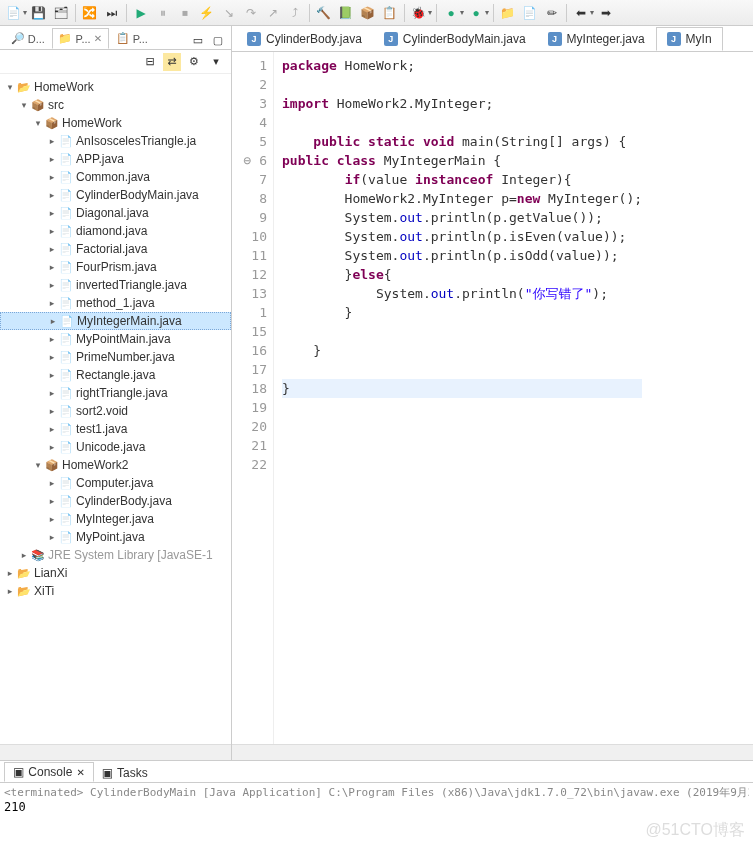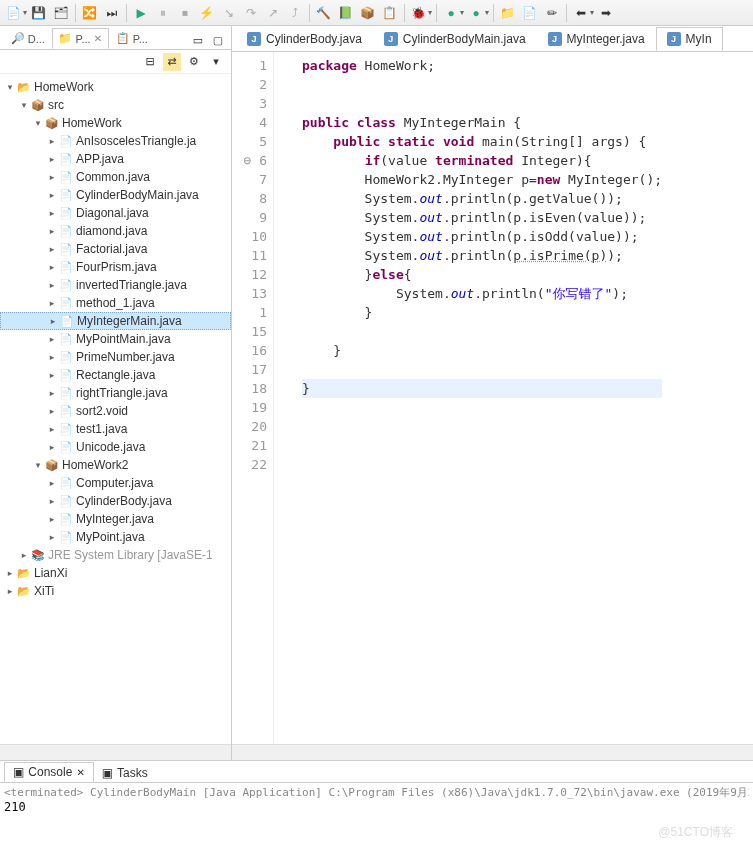--- a/index.html
+++ b/index.html
@@ -27,34 +27,34 @@
 .i0{padding-left:4px}.i1{padding-left:18px}.i2{padding-left:32px}.i3{padding-left:46px}
 .editor { flex: 1; display: flex; flex-direction: column; }
 .edtabs { height: 26px; display: flex; align-items: flex-end; border-bottom: 1px solid #ccc; padding-left: 4px; overflow: hidden; }
 .edtab { padding: 4px 10px; font-size: 12px; color: #333; border: 1px solid transparent; display: flex; align-items: center; gap: 5px; cursor: pointer; }
 .edtab.active { background: #fff; border: 1px solid #ccc; border-bottom: 1px solid #fff; }
 .jicon { width: 14px; height: 14px; background: #5b8fc7; color: #fff; font-size: 9px; font-weight: bold; display: flex; align-items: center; justify-content: center; border-radius: 2px; }
 .code { flex: 1; display: flex; font-family: Consolas, monospace; font-size: 13px; background: #fff; overflow: auto; }
 .gutter { width: 42px; text-align: right; color: #999; padding: 4px 6px 4px 0; user-select: none; background: #fff; border-right: 1px solid #eee; }
 .gutter div { height: 19px; line-height: 19px; position: relative; }
 .src { padding: 4px 0 4px 8px; }
-.src div { height: 19px; line-height: 19px; white-space: pre; margin-left: 20px; }
+.src div { height: 19px; line-height: 19px; white-space: pre; }
 .hl { background: #e8f2fe; }
 .kw { color: #7f0055; font-weight: bold; }
 .str { color: #2a00ff; }
-.fld { color: #0000c0; font-style: italic; }
+.fld { color: #0000c0; }
 .mwarn { text-decoration: underline dotted #c09800; }
 .bottom { border-top: 1px solid #ccc; }
 .btabs { height: 22px; display: flex; align-items: flex-end; padding-left: 4px; border-bottom: 1px solid #ccc; }
 .btab { padding: 2px 8px; font-size: 12px; display: flex; align-items: center; gap: 4px; cursor: pointer; }
 .btab.active { background: #fff; border: 1px solid #ccc; border-bottom-color: #fff; }
 .console { font-family: Consolas, monospace; font-size: 12px; padding: 2px 4px; }
 .cons-head { color: #888; font-size: 11px; white-space: nowrap; overflow: hidden; }
 .cons-out { color: #000; }
-.watermark { position: absolute; right: 20px; bottom: 8px; color: #ddd; font-size: 12px; }
+.watermark { position: absolute; right: 8px; bottom: 8px; color: #ddd; font-size: 16px; }
 .scrollbar-h { height: 16px; background: #f0f0f0; border-top: 1px solid #ddd; }
 </style>
 </head>
 <body>
 
 <div class="toolbar">
   <span class="tbtn">📄</span>
     <span class="dd">▾</span>
   <span class="tbtn">💾</span>
   <span class="tbtn">🗂</span>
@@ -311,29 +311,29 @@
           <div>17</div>
           <div>18</div>
           <div>19</div>
           <div>20</div>
           <div>21</div>
           <div>22</div>
         </div>
       <div class="src" id="src">
           <div><span class="kw">package</span> HomeWork;</div>
           <div>&nbsp;</div>
-          <div>&nbsp;</div>
+          <div><span class="kw">import</span> HomeWork2.MyInteger;</div>
+          <div>&nbsp;</div>
+          <div>    <span class="kw">public</span> <span class="kw">static</span> <span class="kw">void</span> main(String[] args) {</div>
           <div><span class="kw">public</span> <span class="kw">class</span> MyIntegerMain {</div>
-          <div>    <span class="kw">public</span> <span class="kw">static</span> <span class="kw">void</span> main(String[] args) {</div>
-          <div>        <span class="kw">if</span>(value <span class="kw">terminated</span> Integer){</div>
+          <div>        <span class="kw">if</span>(value <span class="kw">instanceof</span> Integer){</div>
           <div>        HomeWork2.MyInteger p=<span class="kw">new</span> MyInteger();</div>
           <div>        System.<span class="fld">out</span>.println(p.getValue());</div>
           <div>        System.<span class="fld">out</span>.println(p.isEven(value));</div>
           <div>        System.<span class="fld">out</span>.println(p.isOdd(value));</div>
-          <div>        System.<span class="fld">out</span>.println(<span class="mwarn">p.isPrime(p)</span>);</div>
           <div>        }<span class="kw">else</span>{</div>
           <div>            System.<span class="fld">out</span>.println(<span class="str">"你写错了"</span>);</div>
           <div>        }</div>
           <div>&nbsp;</div>
           <div>    }</div>
           <div>&nbsp;</div>
           <div class="hl">}</div>
           <div>&nbsp;</div>
         </div>
     </div>

